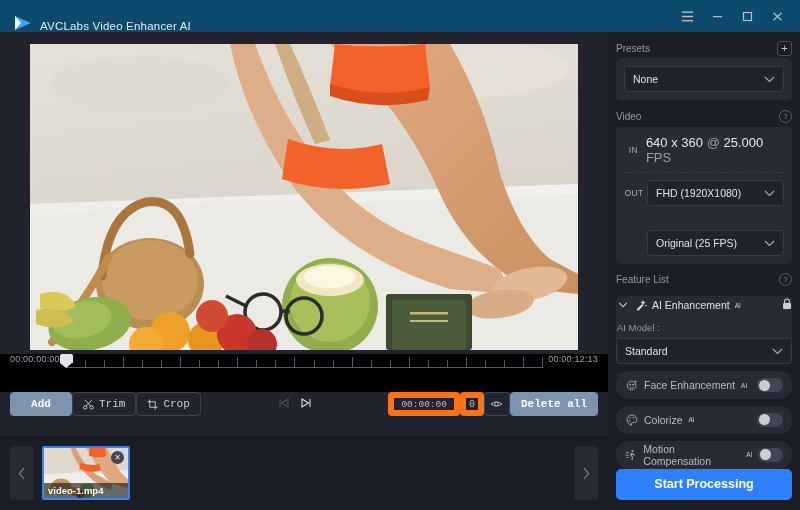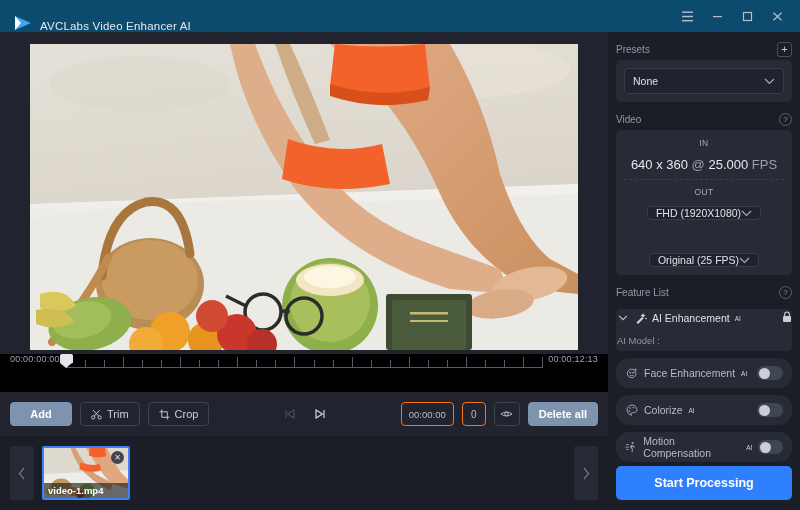--- a/index.html
+++ b/index.html
@@ -53,35 +53,35 @@
   .tick.major { top:3px; height:11px; }
   .playhead { position:absolute; left:-6px; top:0px; width:13px; height:13px; }
   .playhead .ph-body { width:13px; height:9px; background:#e4e6ea; border-radius:2px 2px 0 0; }
   .playhead .ph-tip {
     width:0;height:0;margin:0 auto;border-left:6.5px solid transparent;
     border-right:6.5px solid transparent;border-top:5px solid #e4e6ea;
   }
 
   
   .toolbar {
-    flex:0 0 44px; background:#21242f; display:flex; align-items:center; padding:0 10px; gap:8px;
+    flex:0 0 44px; background:#21242f; display:flex; align-items:flex-start; padding:0 10px; font-family:Liberation Mono, monospace;
   }
   .btn {
     height:24px; border-radius:4px; display:flex; align-items:center; justify-content:center;
     gap:5px; font-size:11px; padding:0 10px; border:1px solid #3d434f; background:transparent;
     color:#ccd0d9; white-space:nowrap;
   }
   .btn.primary { background:#7e93ad; border-color:#7e93ad; color:#fff; font-weight:bold; width:62px; padding:0;}
   .btn.delete { background:#7e93ad; border-color:#7e93ad; color:#fff; font-weight:bold; }
   .btn-icon { display:flex; align-items:center; }
   .spacer { flex:1; }
   .nav-btn { width:22px; height:22px; display:flex; align-items:center; justify-content:center; }
   .nav-btn.dim { opacity:.35; }
   .field {
-    height:24px; border:1px solid #f97316; border-radius:4px; display:flex; align-items:center;
+    height:24px; border:6px solid #f97316; border-radius:4px; display:flex; align-items:center;
     justify-content:center; font-size:9.5px; color:#b9bdc7; background:transparent; padding:0 7px;
   }
   .field.num { width:24px; padding:0; font-size:10px; }
   .icon-btn {
     width:26px;height:24px;border:1px solid #3d434f;border-radius:4px;display:flex;
     align-items:center;justify-content:center;
   }
 
   
   .filmstrip {
@@ -126,21 +126,21 @@
   .help-icon {
     width:13px;height:13px;border-radius:50%;border:1px solid #5a6172;color:#8b92a1;
     font-size:8px;display:flex;align-items:center;justify-content:center;
   }
   .card { background:#272b36; border-radius:5px; padding:8px; }
   .select {
     height:26px; background:#20232d; border:1px solid #373c48; border-radius:4px;
     display:flex; align-items:center; padding:0 8px; font-size:10.5px; color:#dfe2e8;
   }
   .select .chev { margin-left:auto; color:#a5abb8; }
-  .row-io { display:flex; align-items:center; gap:9px;flex-direction:column; }
+  .row-io { display:flex; align-items:center; gap:3px; }
   .io-tag { font-size:8.5px; color:#a5abb8; width:20px; text-align:center; letter-spacing:.4px;}
   .io-val { font-size:13px; color:#e3e6ec; }
   .io-val .dim { color:#9aa0ad; }
   .divider { height:1px; border-top:1px dashed #3a3f4c; margin:7px 0; }
 
   .feat-card { background:#272b36; border-radius:5px; margin-top:6px; padding:0; }
   .feat-head { display:flex; align-items:center; gap:5px; }
   .feat-title { font-size:10.5px; color:#dfe2e8; }
   .sup { font-size:6.5px; vertical-align:super; color:#cfd3db; }
   .lock { margin-left:auto; color:#c9ced8; }
@@ -512,20 +512,28 @@
           <span class="lock">
             <svg width="10" height="12" viewBox="0 0 10 12">
                 <g fill="none" stroke="#c9ced8" stroke-width="1.1">
               <path d="M2.6 5 L2.6 3.4 Q2.6 1 5 1 Q7.4 1 7.4 3.4 L7.4 5"></path>
                 </g>
               <rect x="1" y="5" width="8" height="6" rx="1" fill="#c9ced8"></rect>
               </svg>
           </span>
         </div>
         <div class="sub-label">AI Model :</div>
+        <div class="select">
+          <span>Standard</span>
+          <span class="chev">
+            <svg width="11" height="7" viewBox="0 0 11 7">
+                <path d="M1 1 L5.5 5.5 L10 1" fill="none" stroke="#a5abb8" stroke-width="1.2"></path>
+              </svg>
+          </span>
+        </div>
       </div>
 
       <div class="feat-row">
         <span class="icon-sm">
           <svg width="12" height="12" viewBox="0 0 12 12">
               <g fill="none" stroke="#9aa0ad" stroke-width="1">
             <circle cx="5.6" cy="6.4" r="4.3"></circle>
                 <circle cx="4.2" cy="5.6" r="0.6" fill="#9aa0ad"></circle>
             <circle cx="7.2" cy="5.6" r="0.6" fill="#9aa0ad"></circle>
                 <path d="M4 8.2 Q5.7 9.4 7.4 8.2"></path>

